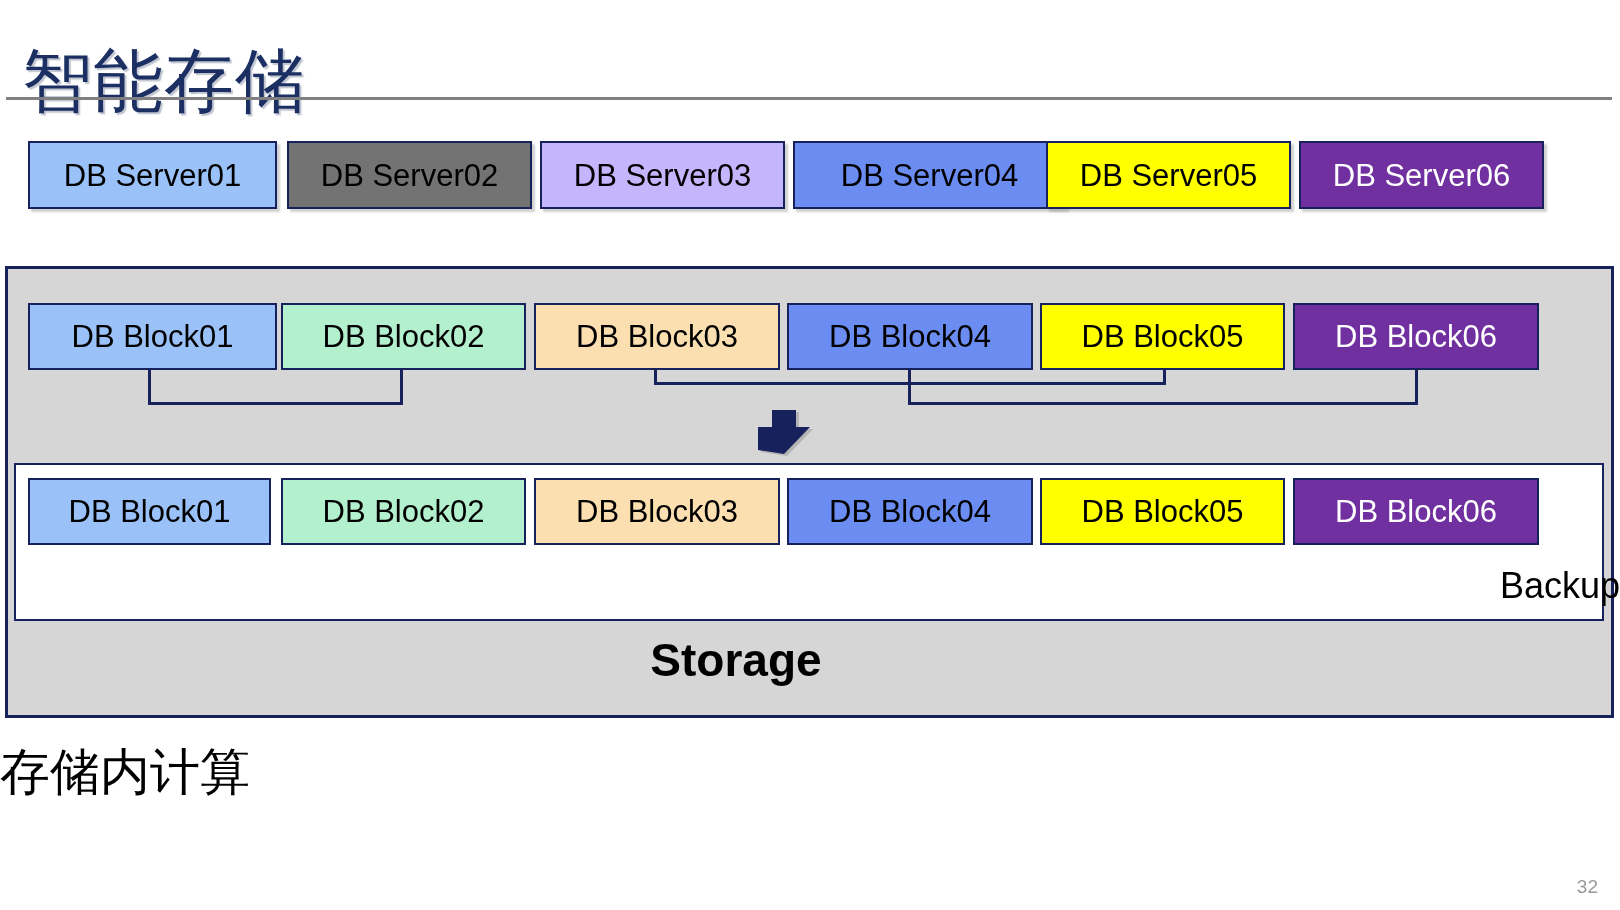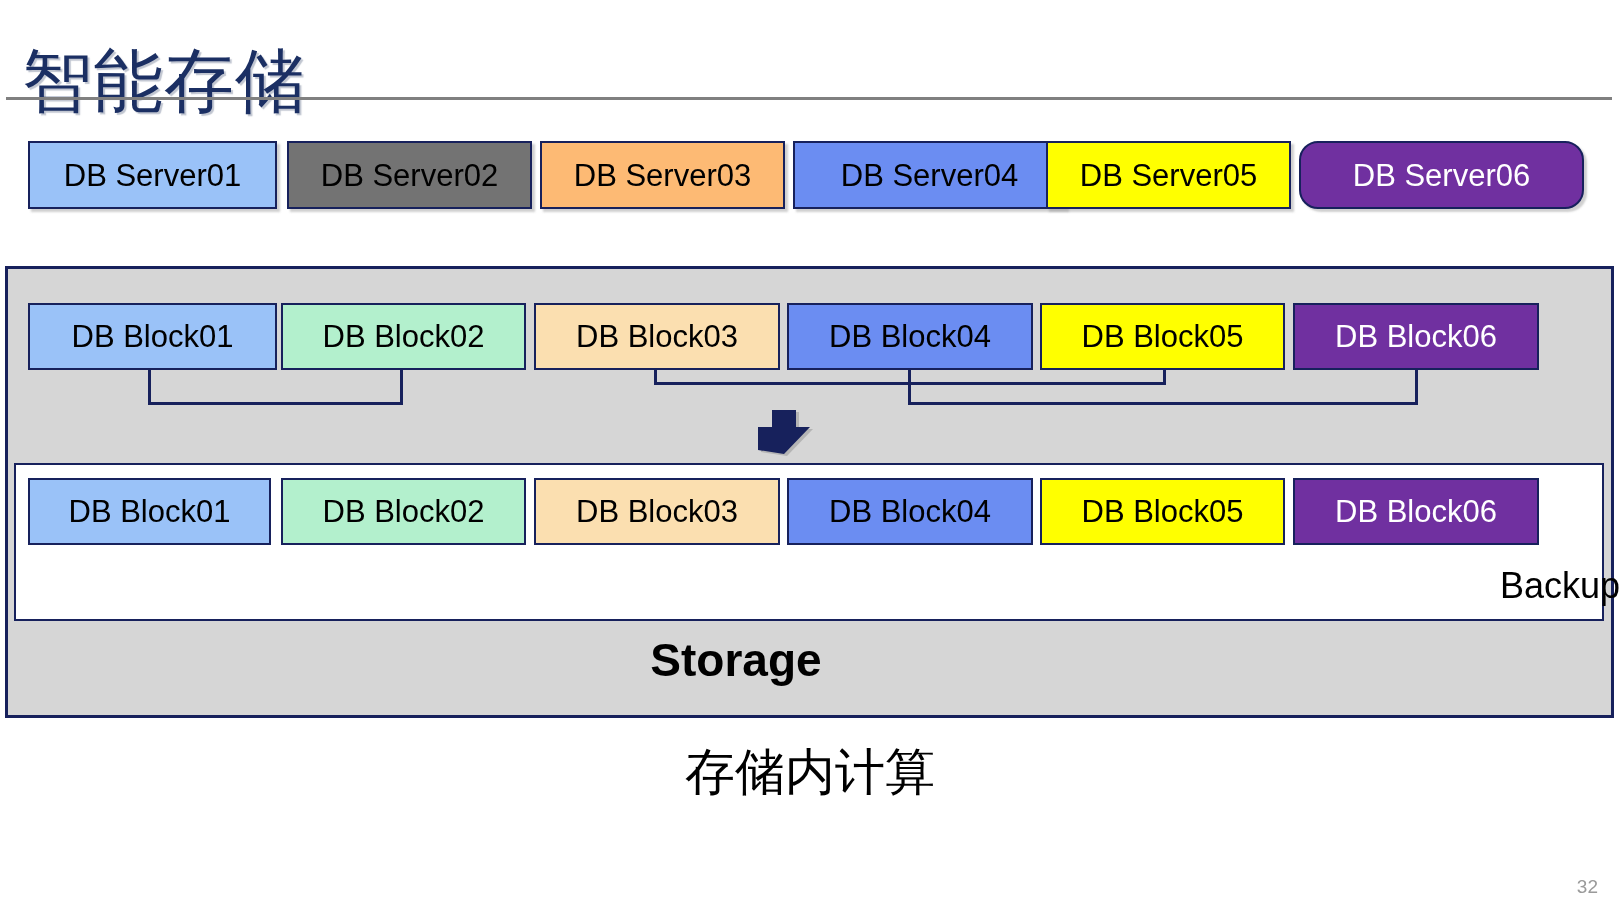--- a/index.html
+++ b/index.html
@@ -129,21 +129,20 @@
     font-weight: 700;
     color: #000000;
   }
 
   
   #caption {
     position: absolute;
     left: 0;
     top: 738px;
     width: 1620px;
-    text-align: center;
     font-size: 50px;
     line-height: 68px;
     color: #000000;
   }
   #caption div { white-space: nowrap; }
 
   
   #page-number {
     position: absolute;
     right: 22px;
@@ -158,30 +157,30 @@
 <div id="slide-title">智能存储</div>
 <div id="title-rule"></div>
 
 <div id="server-row">
     <div class="node server shadowed" style="left: 28px; width: 249px; background: rgb(154, 194, 248); color: rgb(0, 0, 0);">
       <span>DB Server01</span>
     </div>
     <div class="node server shadowed" style="left: 287px; width: 245px; background: #737373; color: rgb(0, 0, 0);">
       <span>DB Server02</span>
     </div>
-    <div class="node server shadowed" style="left: 540px; width: 245px; background: #fdba74; color: rgb(0, 0, 0);">
+    <div class="node server shadowed" style="left: 540px; width: 245px; background: #c4b5fd; color: rgb(0, 0, 0);">
       <span>DB Server03</span>
     </div>
     <div class="node server shadowed" style="left: 793px; width: 273px; background: rgb(107, 141, 242); color: rgb(0, 0, 0);">
       <span>DB Server04</span>
     </div>
     <div class="node server shadowed" style="left: 1046px; width: 245px; background: rgb(255, 255, 0); color: rgb(0, 0, 0);">
       <span>DB Server05</span>
     </div>
-    <div class="node server shadowed light-text" style="left: 1299px; width: 285px; background: rgb(112, 48, 160); color: rgb(255, 255, 255); border-radius: 19px;">
+    <div class="node server shadowed light-text" style="left: 1299px; width: 245px; background: rgb(112, 48, 160); color: rgb(255, 255, 255);">
       <span>DB Server06</span>
     </div>
   </div>
 
 <div id="storage-container"></div>
 
 <div id="blocks-top-row">
     <div class="node block-top" style="left: 28px; width: 249px; background: rgb(154, 194, 248); color: rgb(0, 0, 0);">
       <span>DB Block01</span>
     </div>

